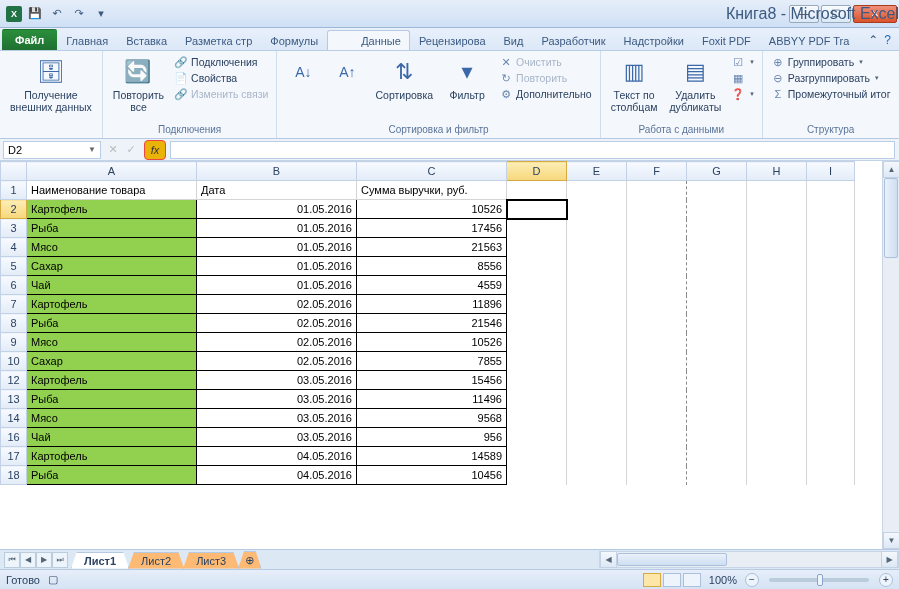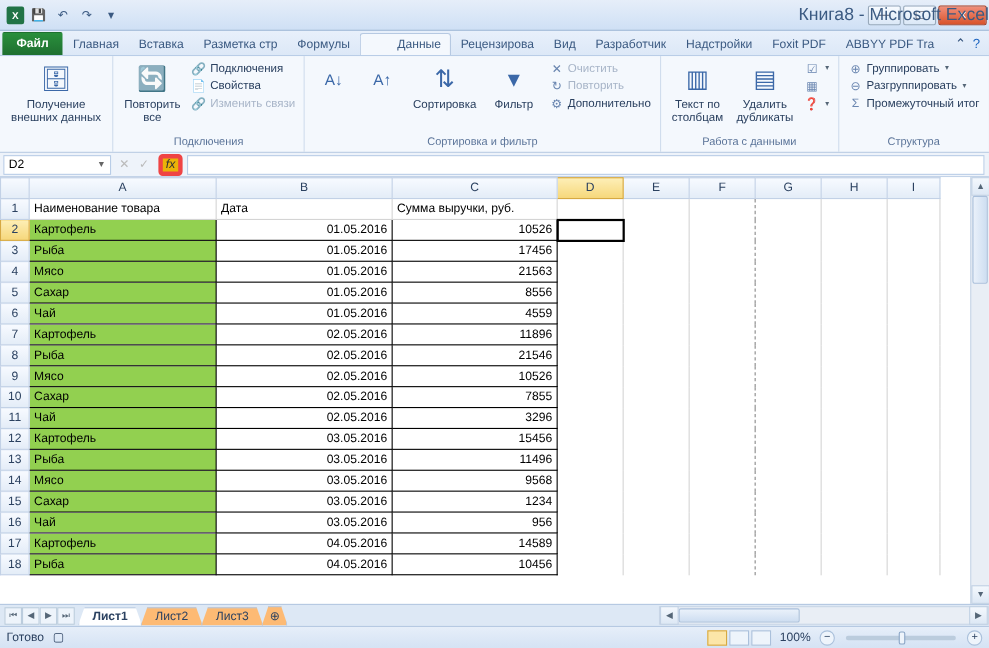--- a/index.html
+++ b/index.html
@@ -33,21 +33,21 @@
 .bigbtn .lbl { font-size:10.5px; color:#2b4160; text-align:center; line-height:1.15; margin-top:1px;}
 .smallrow { font-size:10.5px; color:#2b4160; display:flex; align-items:center; gap:3px; padding:1px 2px; white-space:nowrap;}
 .smallrow .si { width:14px; height:14px; display:inline-flex; align-items:center; justify-content:center; color:#6a86b0; font-size:11px;}
 .vstack { display:flex; flex-direction:column; gap:0px;}
 
 
 .fbar { height:22px; background:#eef3fa; border-bottom:1px solid #c3d3e8; display:flex; align-items:center;}
 .namebox { width:98px; height:18px; margin:0 3px; background:#fff; border:1px solid #b9cde7; display:flex; align-items:center; padding:0 4px; font-size:11px; justify-content:space-between;}
 .namebox .dd{color:#666; font-size:8px;}
 .fx-wrap{display:flex;align-items:center;}
-.fx-btn { width:22px; height:20px; border:4px solid #ef4444; border-radius:4px; display:flex; align-items:center; justify-content:center; font-style:italic; font-size:11px; color:#333; background:#eab308; margin-left:4px;}
+.fx-btn { width:22px; height:20px; border:1px solid #ef4444; border-radius:4px; display:flex; align-items:center; justify-content:center; font-style:italic; font-size:11px; color:#333; background:#eab308; margin-left:4px;}
 .fx-cancel,.fx-enter{width:18px;height:18px;display:flex;align-items:center;justify-content:center;color:#bbb;font-size:11px;}
 .formula-input { flex:1; height:18px; border:1px solid #b9cde7; background:#fff; margin:0 4px 0 4px;}
 
 
 .grid-area { position:absolute; top:161px; bottom:40px; left:0; right:0; background:#fff; display:flex;}
 .grid-inner{flex:1; position:relative; overflow:hidden;}
 table.grid { border-collapse:collapse; table-layout:fixed;}
 .colhdr th, .rowhdr { background:linear-gradient(#f7faff,#e3ecf7); border:1px solid #c2d1e6; font-weight:normal; color:#2b4160; font-size:11px; text-align:center; height:19px;}
 .colhdr th.sel { background:linear-gradient(#fdeeb5,#f6d77a); border-color:#d6a942;}
 .rowhdr { width:26px;}
@@ -396,32 +396,20 @@
             <td class="cell data">02.05.2016</td>
             <td class="cell data">7855</td>
             <td class="cell empty  "></td>
             <td class="cell empty  "></td>
             <td class="cell empty  dashed-col"></td>
             <td class="cell empty  "></td>
             <td class="cell empty  "></td>
             <td class="cell empty  "></td>
           </tr>
           <tr>
-            <th class="rowhdr ">11</th>
-            <td class="cell green">Чай</td>
-            <td class="cell data">02.05.2016</td>
-            <td class="cell data">3296</td>
-            <td class="cell empty  "></td>
-            <td class="cell empty  "></td>
-            <td class="cell empty  dashed-col"></td>
-            <td class="cell empty  "></td>
-            <td class="cell empty  "></td>
-            <td class="cell empty  "></td>
-          </tr>
-          <tr>
             <th class="rowhdr ">12</th>
             <td class="cell green">Картофель</td>
             <td class="cell data">03.05.2016</td>
             <td class="cell data">15456</td>
             <td class="cell empty  "></td>
             <td class="cell empty  "></td>
             <td class="cell empty  dashed-col"></td>
             <td class="cell empty  "></td>
             <td class="cell empty  "></td>
             <td class="cell empty  "></td>
@@ -436,32 +424,20 @@
             <td class="cell empty  dashed-col"></td>
             <td class="cell empty  "></td>
             <td class="cell empty  "></td>
             <td class="cell empty  "></td>
           </tr>
           <tr>
             <th class="rowhdr ">14</th>
             <td class="cell green">Мясо</td>
             <td class="cell data">03.05.2016</td>
             <td class="cell data">9568</td>
-            <td class="cell empty  "></td>
-            <td class="cell empty  "></td>
-            <td class="cell empty  dashed-col"></td>
-            <td class="cell empty  "></td>
-            <td class="cell empty  "></td>
-            <td class="cell empty  "></td>
-          </tr>
-          <tr>
-            <th class="rowhdr ">15</th>
-            <td class="cell green">Сахар</td>
-            <td class="cell data">03.05.2016</td>
-            <td class="cell data">1234</td>
             <td class="cell empty  "></td>
             <td class="cell empty  "></td>
             <td class="cell empty  dashed-col"></td>
             <td class="cell empty  "></td>
             <td class="cell empty  "></td>
             <td class="cell empty  "></td>
           </tr>
           <tr>
             <th class="rowhdr ">16</th>
             <td class="cell green">Чай</td>

